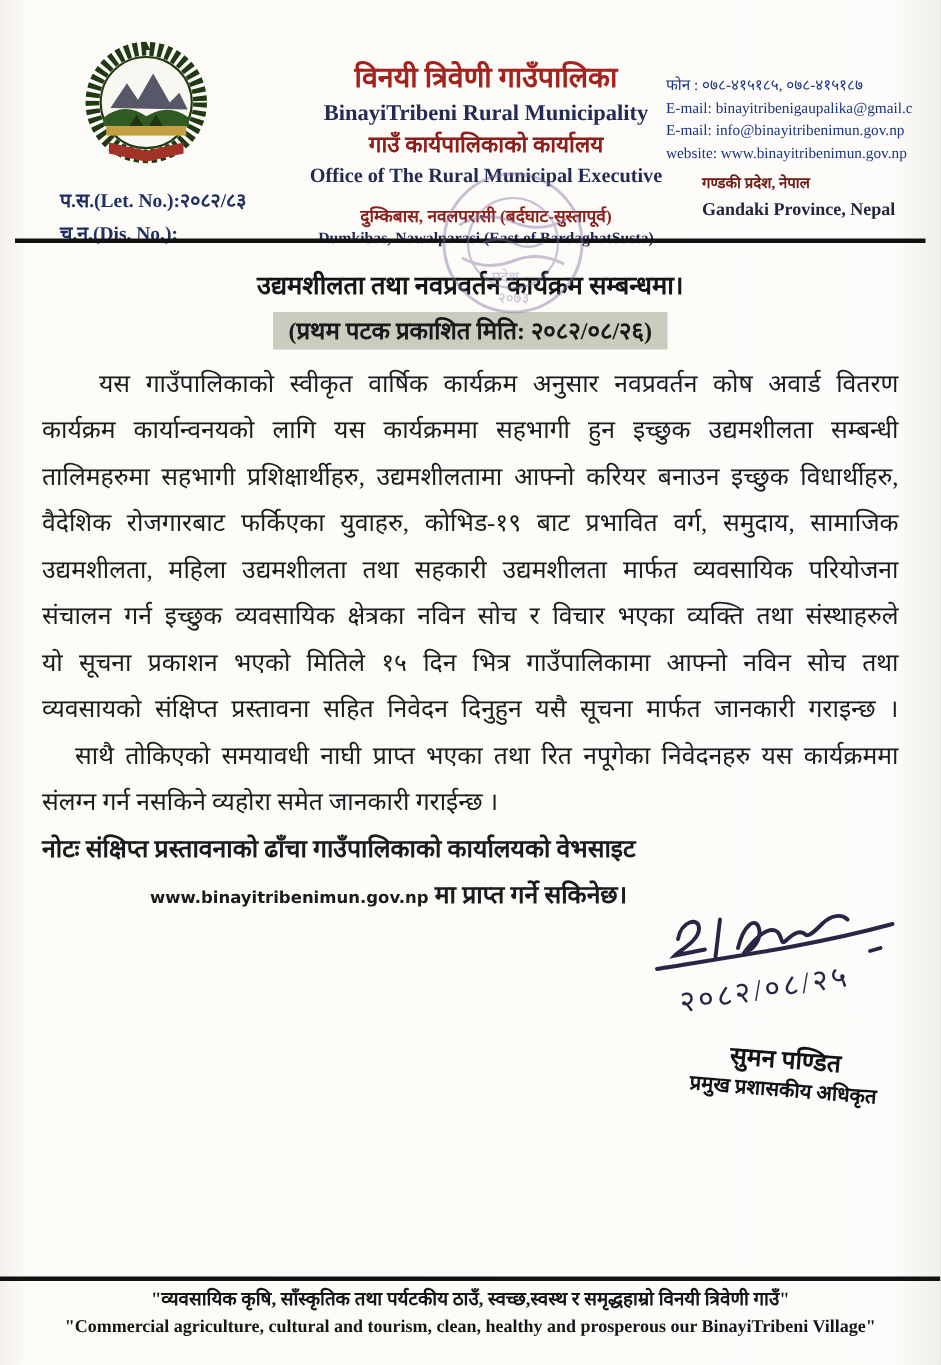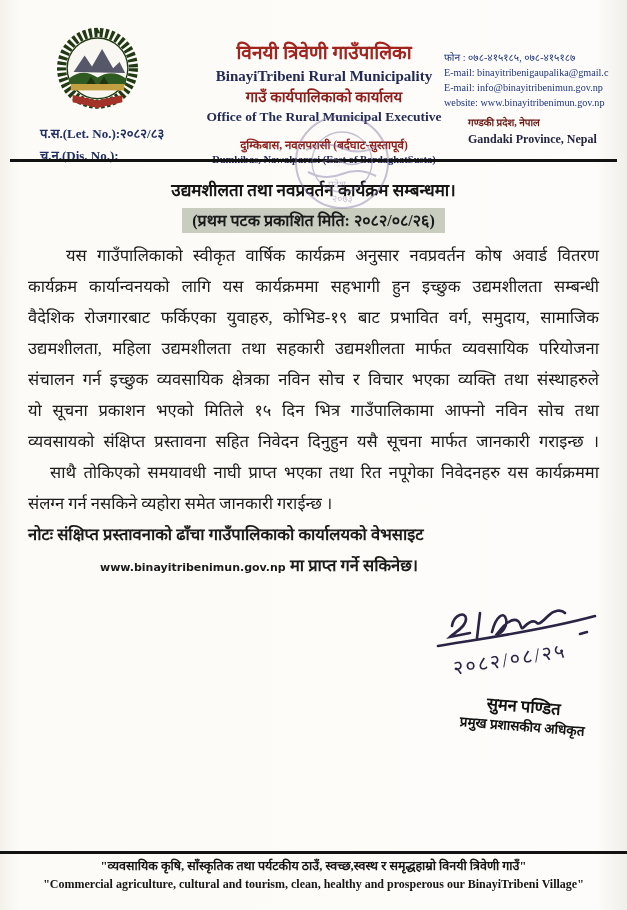--- a/index.html
+++ b/index.html
@@ -110,20 +110,21 @@
   </div>
 
   <div class="abs subject">उद्यमशीलता तथा नवप्रवर्तन कार्यक्रम सम्बन्धमा।</div>
   <div class="abs pubwrap">
     <span class="published">(प्रथम पटक प्रकाशित मिति: २०८२/०८/२६)</span>
   </div>
 
   <div class="abs body-text">
     <div class="bline ind1">यस गाउँपालिकाको स्वीकृत वार्षिक कार्यक्रम अनुसार नवप्रवर्तन कोष अवार्ड वितरण</div>
     <div class="bline">कार्यक्रम कार्यान्वनयको लागि यस कार्यक्रममा सहभागी हुन इच्छुक उद्यमशीलता सम्बन्धी</div>
+    <div class="bline">तालिमहरुमा सहभागी प्रशिक्षार्थीहरु, उद्यमशीलतामा आफ्नो करियर बनाउन इच्छुक विधार्थीहरु,</div>
     <div class="bline">वैदेशिक रोजगारबाट फर्किएका युवाहरु, कोभिड-१९ बाट प्रभावित वर्ग, समुदाय, सामाजिक</div>
     <div class="bline">उद्यमशीलता, महिला उद्यमशीलता तथा सहकारी उद्यमशीलता मार्फत व्यवसायिक परियोजना</div>
     <div class="bline">संचालन गर्न इच्छुक व्यवसायिक क्षेत्रका नविन सोच र विचार भएका व्यक्ति तथा संस्थाहरुले</div>
     <div class="bline">यो सूचना प्रकाशन भएको मितिले १५ दिन भित्र गाउँपालिकामा आफ्नो नविन सोच तथा</div>
     <div class="bline">व्यवसायको संक्षिप्त प्रस्तावना सहित निवेदन दिनुहुन यसै सूचना मार्फत जानकारी गराइन्छ ।</div>
     <div class="bline ind2">साथै तोकिएको समयावधी नाघी प्राप्त भएका तथा रित नपूगेका निवेदनहरु यस कार्यक्रममा</div>
     <div class="bline short">संलग्न गर्न नसकिने व्यहोरा समेत जानकारी गराईन्छ ।</div>
     <div class="note-line">नोटः संक्षिप्त प्रस्तावनाको ढाँचा गाउँपालिकाको कार्यालयको वेभसाइट</div>
     <div class="url-line">
       <span class="url-latin">www.binayitribenimun.gov.np</span><span> मा प्राप्त गर्ने सकिनेछ।</span>

